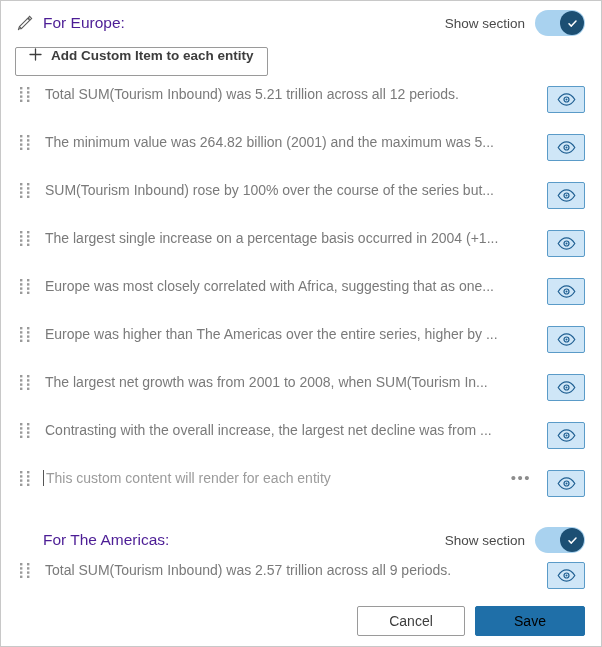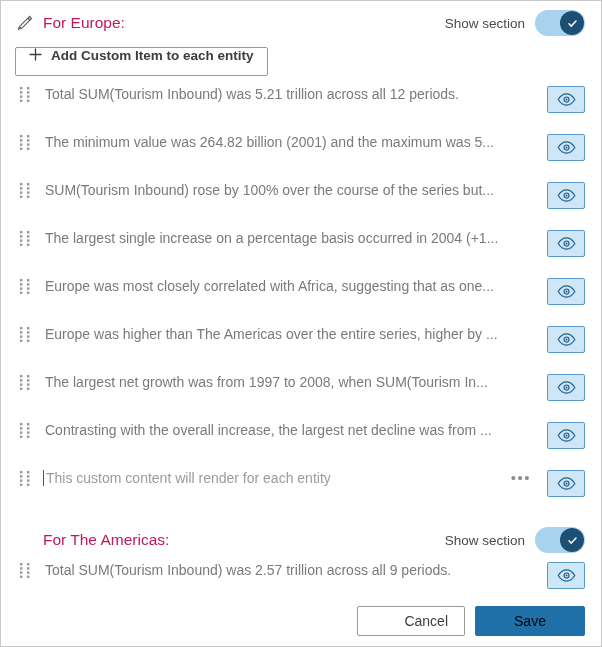--- a/index.html
+++ b/index.html
@@ -49,21 +49,21 @@
     flex: 0 0 20px;
     margin-right: 8px;
     display: block;
   }
   .pencil-spacer {
     width: 28px;
     flex: 0 0 28px;
   }
   .section-title {
     font-size: 15.5px;
-    color: #be185d;
+    color: #4c1d95;
     white-space: nowrap;
   }
   .head-right {
     margin-left: auto;
     display: flex;
     align-items: center;
     gap: 10px;
   }
   .show-section-label {
     font-size: 13.5px;
@@ -208,21 +208,20 @@
     font-family: "Liberation Sans", sans-serif;
     font-size: 14px;
     border-radius: 2px;
     cursor: pointer;
     white-space: nowrap;
   }
   .btn-cancel {
     background: #ffffff;
     border: 1px solid #9a9a9a;
     color: #3d3d3d;
-    text-align: right;
   }
   .btn-save {
     background: #1f6fa8;
     border: 1px solid #1f6fa8;
     color: #000000;
     min-width: 110px;
   }
 </style>
 </head>
 <body>
@@ -404,21 +403,21 @@
           <rect x="1" y="1" width="2.4" height="2.4"></rect>
             <rect x="8" y="1" width="2.4" height="2.4"></rect>
           <rect x="1" y="5.2" width="2.4" height="2.4"></rect>
             <rect x="8" y="5.2" width="2.4" height="2.4"></rect>
           <rect x="1" y="9.4" width="2.4" height="2.4"></rect>
             <rect x="8" y="9.4" width="2.4" height="2.4"></rect>
           <rect x="1" y="13.6" width="2.4" height="2.4"></rect>
             <rect x="8" y="13.6" width="2.4" height="2.4"></rect>
         </g>
       </svg>
-      <span class="row-text">The largest net growth was from 1997 to 2008, when SUM(Tourism In...</span>
+      <span class="row-text">The largest net growth was from 2001 to 2008, when SUM(Tourism In...</span>
       <div class="eye-btn">
         <svg width="19" height="13" viewBox="0 0 19 13">
           <path d="M1.2 6.5 C4 2 8 0.8 9.5 0.8 C11 0.8 15 2 17.8 6.5 C15 11 11 12.2 9.5 12.2 C8 12.2 4 11 1.2 6.5 Z" fill="none" stroke="#1f5f92" stroke-width="1.2"></path>
           <circle cx="9.5" cy="6.5" r="2.5" fill="none" stroke="#1f5f92" stroke-width="1.2"></circle>
           <circle cx="9.5" cy="6.5" r="1" fill="#1f5f92"></circle>
         </svg>
       </div>
     </div>
 
     <div class="row">

